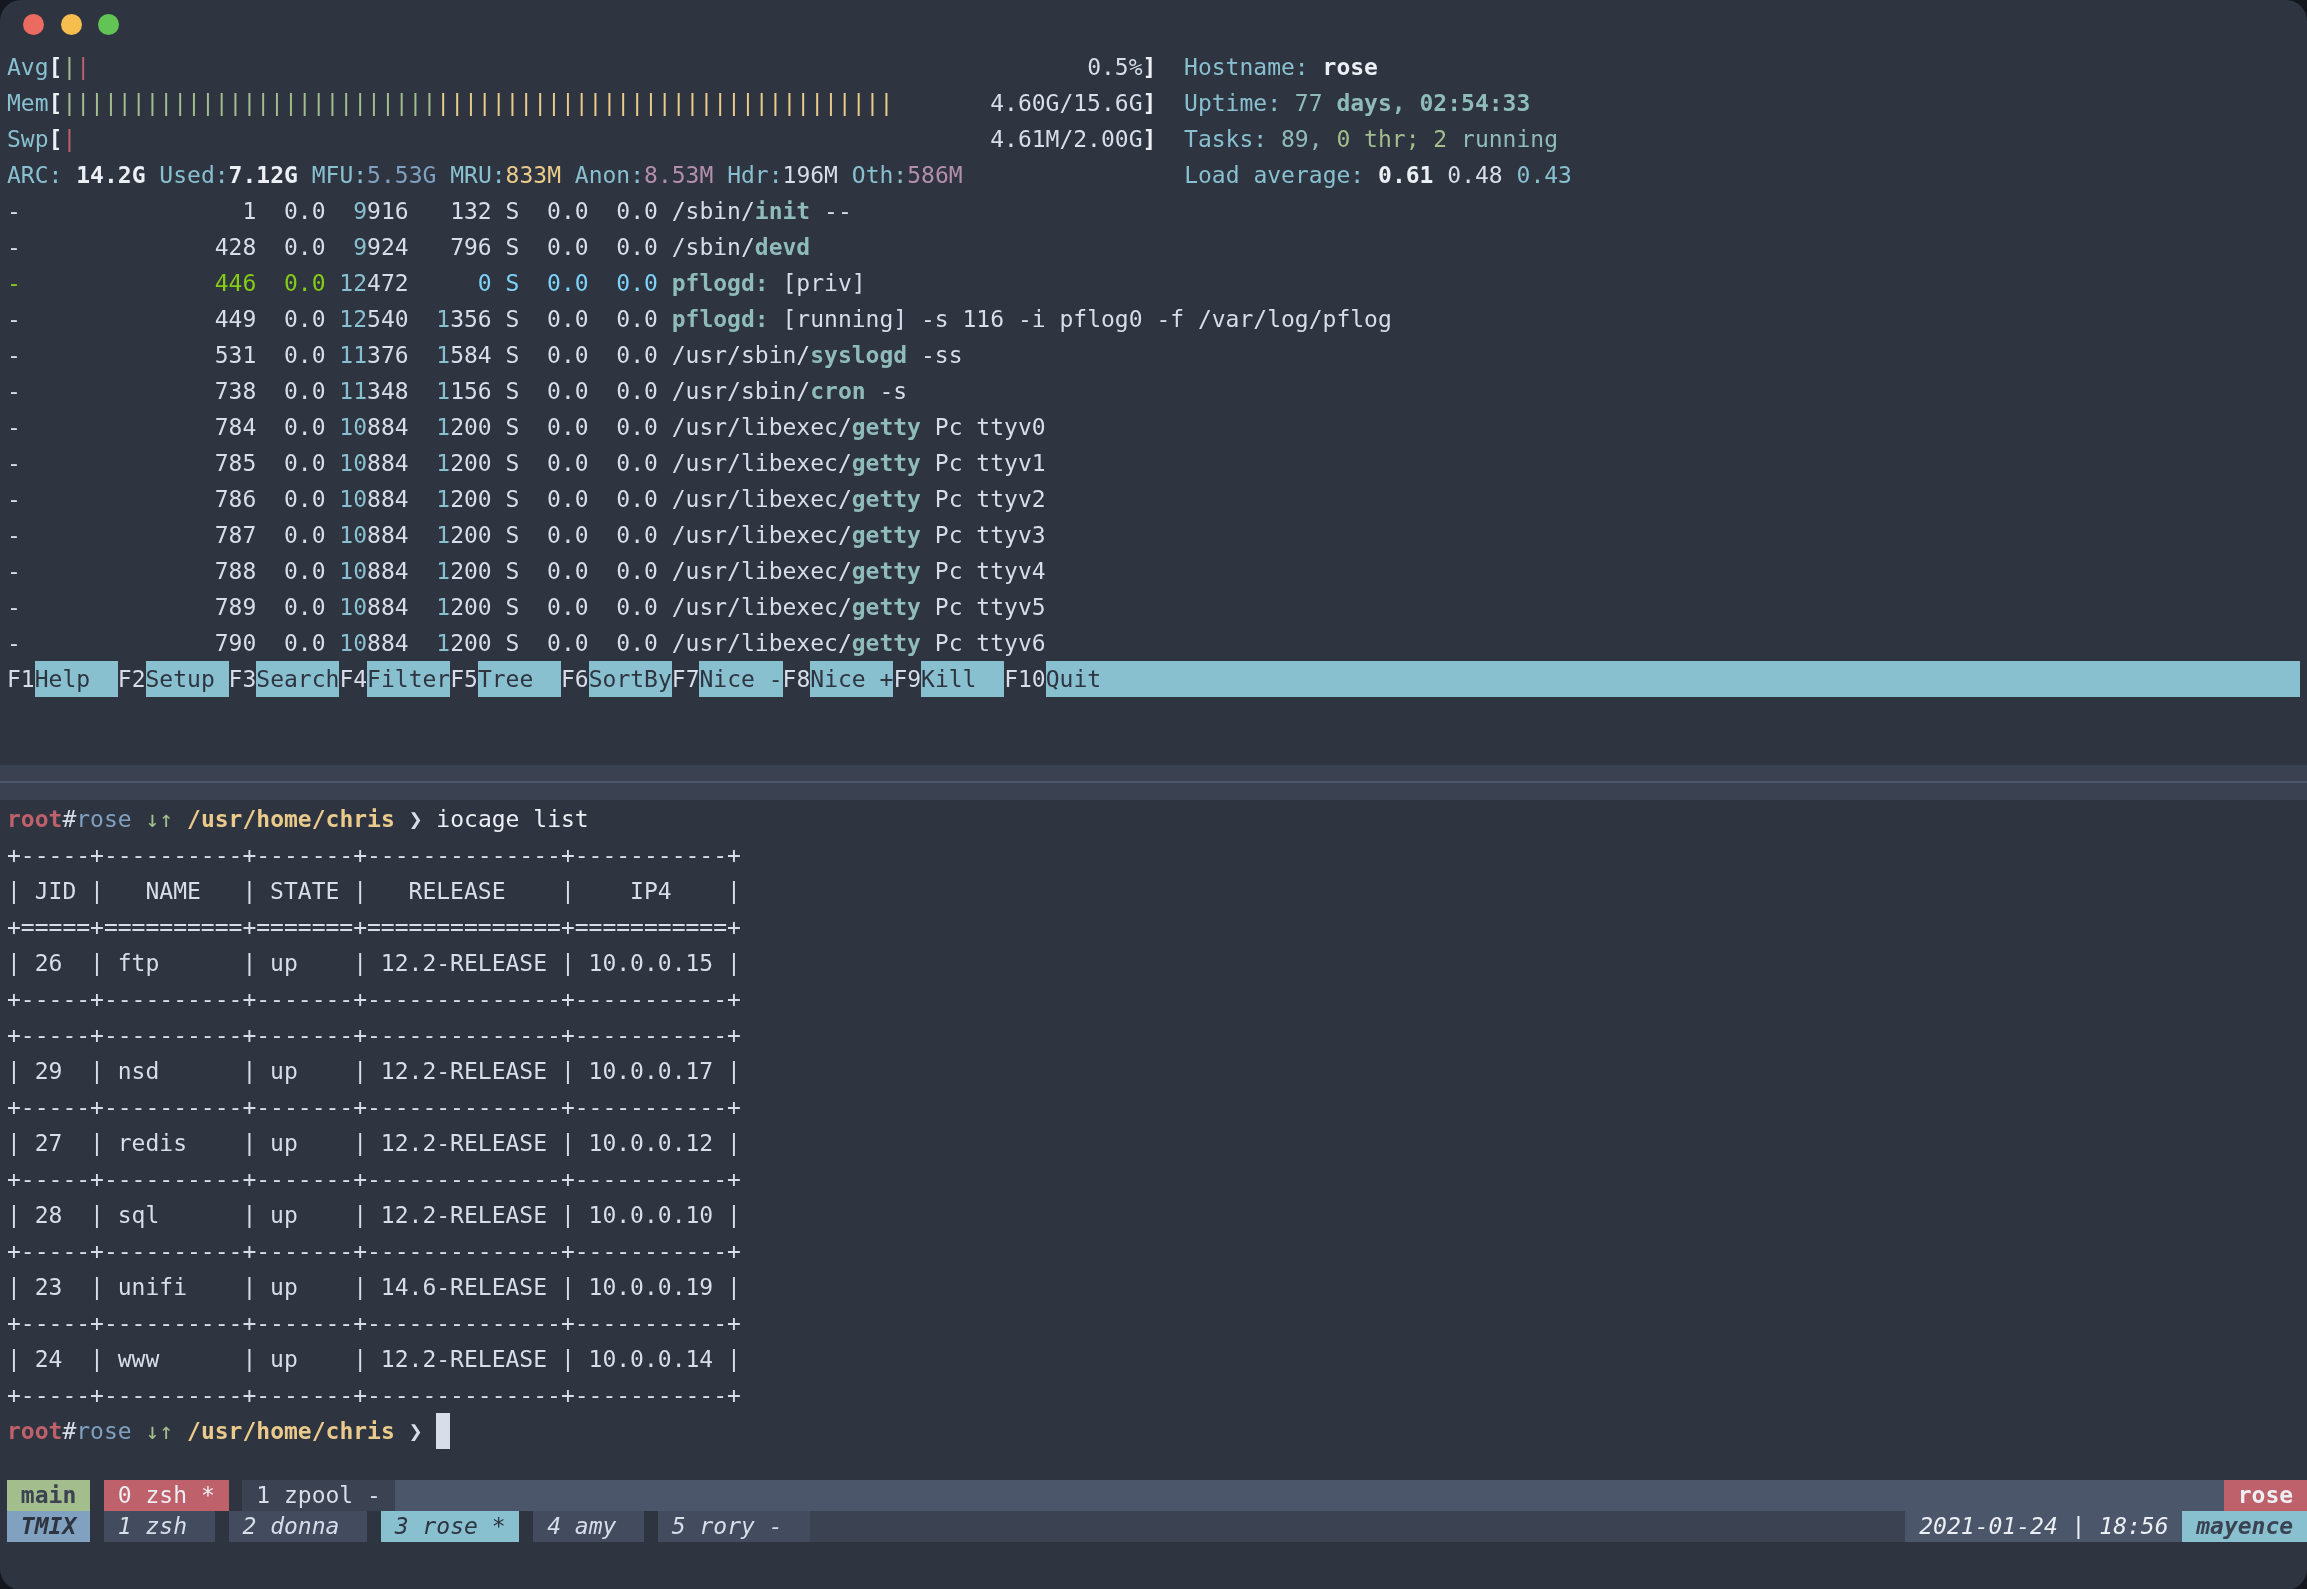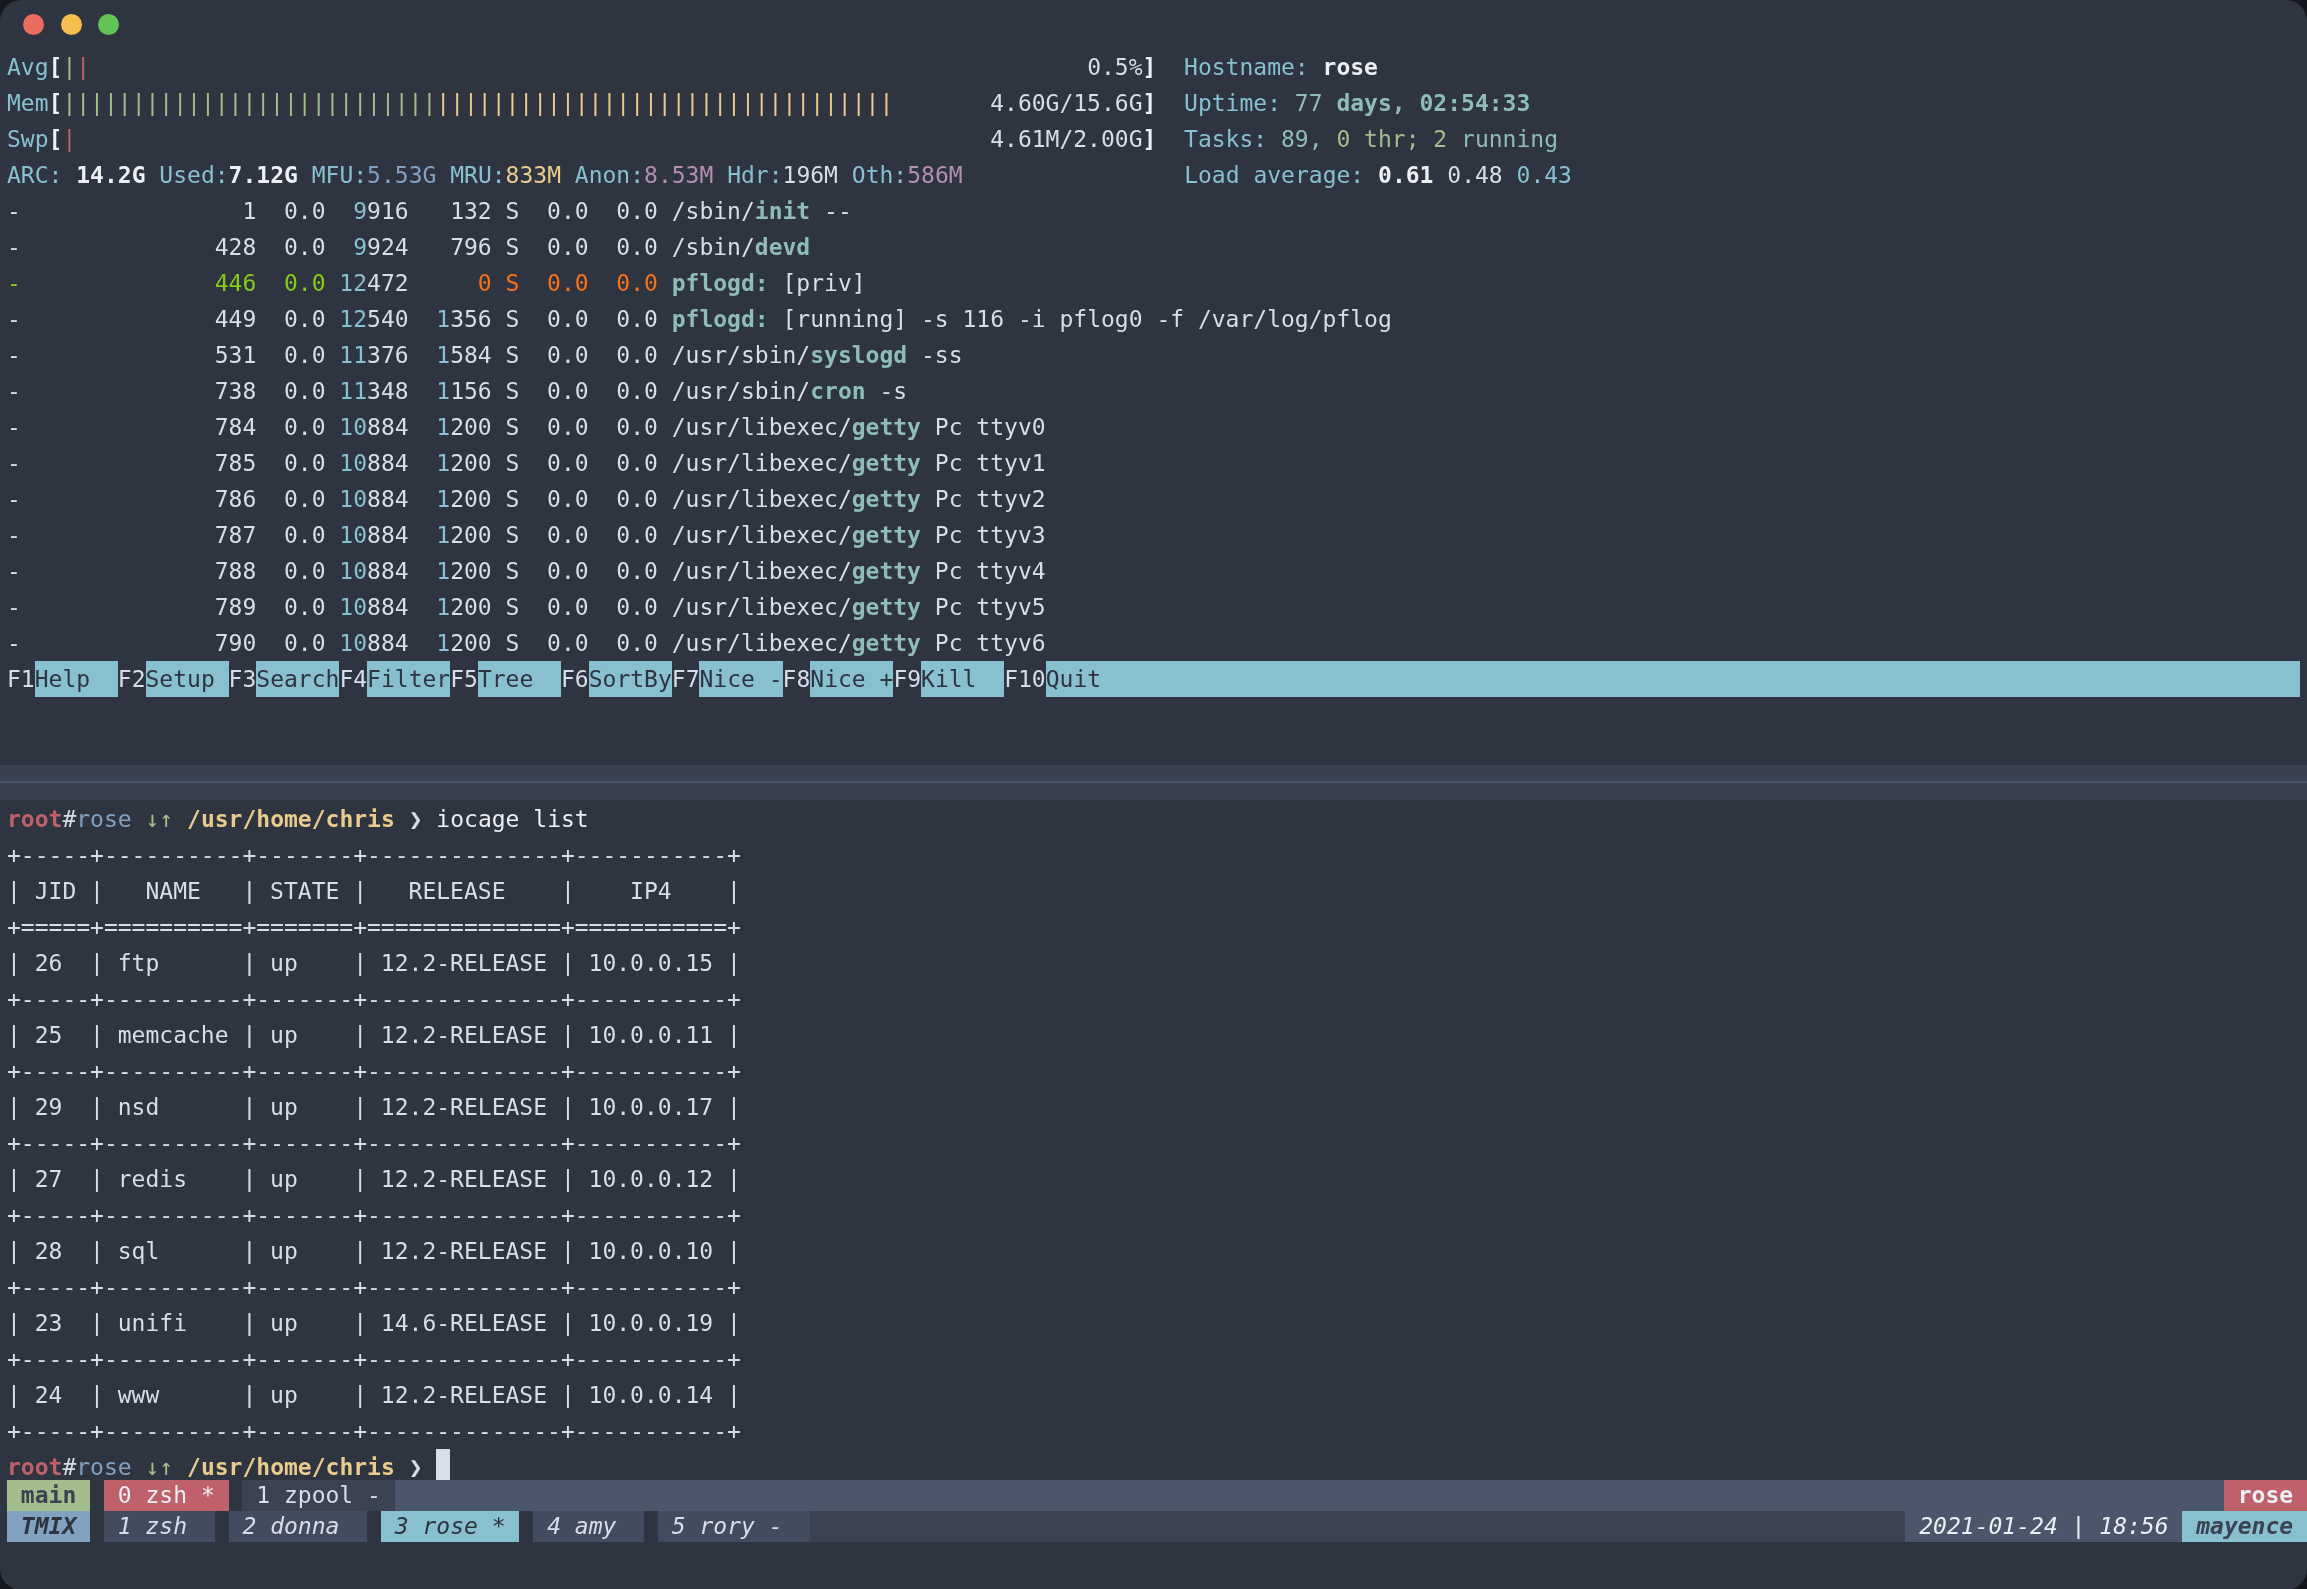--- a/index.html
+++ b/index.html
@@ -46,21 +46,21 @@
       <span class="tl" style="background: rgb(245, 190, 79);"></span>
       <span class="tl" style="background: rgb(97, 196, 84);"></span>
     </div>
   <div id="pane-top" class="pane">
       <div class="line"><span style="color: rgb(136, 192, 208);">Avg</span><span style="color: rgb(236, 239, 244); font-weight: bold;">[</span><span style="color: rgb(163, 190, 140);">|</span><span style="color: rgb(191, 97, 106);">|</span><span>                                                                        </span><span style="color: rgb(216, 222, 233);">0.5%</span><span style="color: rgb(236, 239, 244); font-weight: bold;">]</span><span>  </span><span style="color: rgb(136, 192, 208);">Hostname: </span><span style="color: rgb(236, 239, 244); font-weight: bold;">rose</span></div>
       <div class="line"><span style="color: rgb(136, 192, 208);">Mem</span><span style="color: rgb(236, 239, 244); font-weight: bold;">[</span><span style="color: rgb(163, 190, 140);">|||||||||||||||||||||||||||</span><span style="color: rgb(235, 203, 139);">|||||||||||||||||||||||||||||||||</span><span>       </span><span style="color: rgb(216, 222, 233);">4.60G/15.6G</span><span style="color: rgb(236, 239, 244); font-weight: bold;">]</span><span>  </span><span style="color: rgb(136, 192, 208);">Uptime: </span><span style="color: rgb(143, 188, 187);">77 </span><span style="color: rgb(143, 188, 187); font-weight: bold;">days, </span><span style="color: rgb(143, 188, 187); font-weight: bold;">02:54:33</span></div>
       <div class="line"><span style="color: rgb(136, 192, 208);">Swp</span><span style="color: rgb(236, 239, 244); font-weight: bold;">[</span><span style="color: rgb(191, 97, 106);">|</span><span>                                                                  </span><span style="color: rgb(216, 222, 233);">4.61M/2.00G</span><span style="color: rgb(236, 239, 244); font-weight: bold;">]</span><span>  </span><span style="color: rgb(136, 192, 208);">Tasks: </span><span style="color: rgb(143, 188, 187);">89, </span><span style="color: rgb(163, 190, 140);">0</span><span style="color: rgb(163, 190, 140);"> thr; </span><span style="color: rgb(163, 190, 140);">2</span><span style="color: rgb(143, 188, 187);"> running</span></div>
       <div class="line"><span style="color: rgb(136, 192, 208);">ARC:</span><span> </span><span style="color: rgb(236, 239, 244); font-weight: bold;">14.2G</span><span style="color: rgb(136, 192, 208);"> Used:</span><span style="color: rgb(236, 239, 244); font-weight: bold;">7.12G</span><span style="color: rgb(136, 192, 208);"> MFU:</span><span style="color: rgb(129, 161, 193);">5.53G</span><span style="color: rgb(136, 192, 208);"> MRU:</span><span style="color: rgb(235, 203, 139);">833M</span><span style="color: rgb(136, 192, 208);"> Anon:</span><span style="color: rgb(180, 142, 173);">8.53M</span><span style="color: rgb(136, 192, 208);"> Hdr:</span><span style="color: rgb(216, 222, 233);">196M</span><span style="color: rgb(136, 192, 208);"> Oth:</span><span style="color: rgb(180, 142, 173);">586M</span><span>                </span><span style="color: rgb(136, 192, 208);">Load average: </span><span style="color: rgb(236, 239, 244); font-weight: bold;">0.61 </span><span style="color: rgb(216, 222, 233);">0.48 </span><span style="color: rgb(136, 192, 208);">0.43</span></div>
       <div class="line"><span style="color: rgb(216, 222, 233);">-                1  0.0  </span><span style="color: rgb(136, 192, 208);">9</span><span style="color: rgb(216, 222, 233);">916</span><span style="color: rgb(216, 222, 233);">   132 S  0.0  0.0 </span><span style="color: rgb(216, 222, 233);">/sbin/</span><span style="color: rgb(143, 188, 187); font-weight: bold;">init</span><span style="color: rgb(216, 222, 233);"> --</span></div>
       <div class="line"><span style="color: rgb(216, 222, 233);">-              428  0.0  </span><span style="color: rgb(136, 192, 208);">9</span><span style="color: rgb(216, 222, 233);">924</span><span style="color: rgb(216, 222, 233);">   796 S  0.0  0.0 </span><span style="color: rgb(216, 222, 233);">/sbin/</span><span style="color: rgb(143, 188, 187); font-weight: bold;">devd</span></div>
-      <div class="line"><span style="color: #84cc16;">-              446  0.0 </span><span style="color: rgb(136, 192, 208);">12</span><span style="color: rgb(216, 222, 233);">472</span><span style="color: #f97316;">     0 S  0.0  0.0 </span><span style="color: rgb(143, 188, 187); font-weight: bold;">pflogd:</span><span style="color: rgb(216, 222, 233);"> [priv]</span></div>
+      <div class="line"><span style="color: #84cc16;">-              446  0.0 </span><span style="color: rgb(136, 192, 208);">12</span><span style="color: rgb(216, 222, 233);">472</span><span style="color: #7dd3fc;">     0 S  0.0  0.0 </span><span style="color: rgb(143, 188, 187); font-weight: bold;">pflogd:</span><span style="color: rgb(216, 222, 233);"> [priv]</span></div>
       <div class="line"><span style="color: rgb(216, 222, 233);">-              449  0.0 </span><span style="color: rgb(136, 192, 208);">12</span><span style="color: rgb(216, 222, 233);">540</span><span style="color: rgb(216, 222, 233);">  </span><span style="color: rgb(136, 192, 208);">1</span><span style="color: rgb(216, 222, 233);">356</span><span style="color: rgb(216, 222, 233);"> S  0.0  0.0 </span><span style="color: rgb(143, 188, 187); font-weight: bold;">pflogd:</span><span style="color: rgb(216, 222, 233);"> [running] -s 116 -i pflog0 -f /var/log/pflog</span></div>
       <div class="line"><span style="color: rgb(216, 222, 233);">-              531  0.0 </span><span style="color: rgb(136, 192, 208);">11</span><span style="color: rgb(216, 222, 233);">376</span><span style="color: rgb(216, 222, 233);">  </span><span style="color: rgb(136, 192, 208);">1</span><span style="color: rgb(216, 222, 233);">584</span><span style="color: rgb(216, 222, 233);"> S  0.0  0.0 </span><span style="color: rgb(216, 222, 233);">/usr/sbin/</span><span style="color: rgb(143, 188, 187); font-weight: bold;">syslogd</span><span style="color: rgb(216, 222, 233);"> -ss</span></div>
       <div class="line"><span style="color: rgb(216, 222, 233);">-              738  0.0 </span><span style="color: rgb(136, 192, 208);">11</span><span style="color: rgb(216, 222, 233);">348</span><span style="color: rgb(216, 222, 233);">  </span><span style="color: rgb(136, 192, 208);">1</span><span style="color: rgb(216, 222, 233);">156</span><span style="color: rgb(216, 222, 233);"> S  0.0  0.0 </span><span style="color: rgb(216, 222, 233);">/usr/sbin/</span><span style="color: rgb(143, 188, 187); font-weight: bold;">cron</span><span style="color: rgb(216, 222, 233);"> -s</span></div>
       <div class="line"><span style="color: rgb(216, 222, 233);">-              784  0.0 </span><span style="color: rgb(136, 192, 208);">10</span><span style="color: rgb(216, 222, 233);">884</span><span style="color: rgb(216, 222, 233);">  </span><span style="color: rgb(136, 192, 208);">1</span><span style="color: rgb(216, 222, 233);">200</span><span style="color: rgb(216, 222, 233);"> S  0.0  0.0 </span><span style="color: rgb(216, 222, 233);">/usr/libexec/</span><span style="color: rgb(143, 188, 187); font-weight: bold;">getty</span><span style="color: rgb(216, 222, 233);"> Pc ttyv0</span></div>
       <div class="line"><span style="color: rgb(216, 222, 233);">-              785  0.0 </span><span style="color: rgb(136, 192, 208);">10</span><span style="color: rgb(216, 222, 233);">884</span><span style="color: rgb(216, 222, 233);">  </span><span style="color: rgb(136, 192, 208);">1</span><span style="color: rgb(216, 222, 233);">200</span><span style="color: rgb(216, 222, 233);"> S  0.0  0.0 </span><span style="color: rgb(216, 222, 233);">/usr/libexec/</span><span style="color: rgb(143, 188, 187); font-weight: bold;">getty</span><span style="color: rgb(216, 222, 233);"> Pc ttyv1</span></div>
       <div class="line"><span style="color: rgb(216, 222, 233);">-              786  0.0 </span><span style="color: rgb(136, 192, 208);">10</span><span style="color: rgb(216, 222, 233);">884</span><span style="color: rgb(216, 222, 233);">  </span><span style="color: rgb(136, 192, 208);">1</span><span style="color: rgb(216, 222, 233);">200</span><span style="color: rgb(216, 222, 233);"> S  0.0  0.0 </span><span style="color: rgb(216, 222, 233);">/usr/libexec/</span><span style="color: rgb(143, 188, 187); font-weight: bold;">getty</span><span style="color: rgb(216, 222, 233);"> Pc ttyv2</span></div>
       <div class="line"><span style="color: rgb(216, 222, 233);">-              787  0.0 </span><span style="color: rgb(136, 192, 208);">10</span><span style="color: rgb(216, 222, 233);">884</span><span style="color: rgb(216, 222, 233);">  </span><span style="color: rgb(136, 192, 208);">1</span><span style="color: rgb(216, 222, 233);">200</span><span style="color: rgb(216, 222, 233);"> S  0.0  0.0 </span><span style="color: rgb(216, 222, 233);">/usr/libexec/</span><span style="color: rgb(143, 188, 187); font-weight: bold;">getty</span><span style="color: rgb(216, 222, 233);"> Pc ttyv3</span></div>
       <div class="line"><span style="color: rgb(216, 222, 233);">-              788  0.0 </span><span style="color: rgb(136, 192, 208);">10</span><span style="color: rgb(216, 222, 233);">884</span><span style="color: rgb(216, 222, 233);">  </span><span style="color: rgb(136, 192, 208);">1</span><span style="color: rgb(216, 222, 233);">200</span><span style="color: rgb(216, 222, 233);"> S  0.0  0.0 </span><span style="color: rgb(216, 222, 233);">/usr/libexec/</span><span style="color: rgb(143, 188, 187); font-weight: bold;">getty</span><span style="color: rgb(216, 222, 233);"> Pc ttyv4</span></div>
       <div class="line"><span style="color: rgb(216, 222, 233);">-              789  0.0 </span><span style="color: rgb(136, 192, 208);">10</span><span style="color: rgb(216, 222, 233);">884</span><span style="color: rgb(216, 222, 233);">  </span><span style="color: rgb(136, 192, 208);">1</span><span style="color: rgb(216, 222, 233);">200</span><span style="color: rgb(216, 222, 233);"> S  0.0  0.0 </span><span style="color: rgb(216, 222, 233);">/usr/libexec/</span><span style="color: rgb(143, 188, 187); font-weight: bold;">getty</span><span style="color: rgb(216, 222, 233);"> Pc ttyv5</span></div>
       <div class="line"><span style="color: rgb(216, 222, 233);">-              790  0.0 </span><span style="color: rgb(136, 192, 208);">10</span><span style="color: rgb(216, 222, 233);">884</span><span style="color: rgb(216, 222, 233);">  </span><span style="color: rgb(136, 192, 208);">1</span><span style="color: rgb(216, 222, 233);">200</span><span style="color: rgb(216, 222, 233);"> S  0.0  0.0 </span><span style="color: rgb(216, 222, 233);">/usr/libexec/</span><span style="color: rgb(143, 188, 187); font-weight: bold;">getty</span><span style="color: rgb(216, 222, 233);"> Pc ttyv6</span></div>
@@ -69,21 +69,20 @@
   <div id="divider">
       <div class="rule"></div>
     </div>
   <div id="pane-bottom" class="pane">
       <div class="line"><span style="color: rgb(191, 97, 106); font-weight: bold;">root</span><span style="color: rgb(216, 222, 233);">#</span><span style="color: rgb(129, 161, 193);">rose</span><span> </span><span style="color: rgb(163, 190, 140);">↓↑</span><span> </span><span style="color: rgb(235, 203, 139); font-weight: bold;">/usr/home/chris</span><span> </span><span style="color: rgb(216, 222, 233);">❯</span><span> </span><span style="color: rgb(236, 239, 244);">iocage list</span></div>
       <div class="line"><span style="color: rgb(216, 222, 233);">+-----+----------+-------+--------------+-----------+</span></div>
       <div class="line"><span style="color: rgb(216, 222, 233);">| JID |   NAME   | STATE |   RELEASE    |    IP4    |</span></div>
       <div class="line"><span style="color: rgb(216, 222, 233);">+=====+==========+=======+==============+===========+</span></div>
       <div class="line"><span style="color: rgb(216, 222, 233);">| 26  | ftp      | up    | 12.2-RELEASE | 10.0.0.15 |</span></div>
       <div class="line"><span style="color: rgb(216, 222, 233);">+-----+----------+-------+--------------+-----------+</span></div>
-      <div class="line"><span style="color: rgb(216, 222, 233);">| 25  | memcache | up    | 12.2-RELEASE | 10.0.0.11 |</span></div>
       <div class="line"><span style="color: rgb(216, 222, 233);">+-----+----------+-------+--------------+-----------+</span></div>
       <div class="line"><span style="color: rgb(216, 222, 233);">| 29  | nsd      | up    | 12.2-RELEASE | 10.0.0.17 |</span></div>
       <div class="line"><span style="color: rgb(216, 222, 233);">+-----+----------+-------+--------------+-----------+</span></div>
       <div class="line"><span style="color: rgb(216, 222, 233);">| 27  | redis    | up    | 12.2-RELEASE | 10.0.0.12 |</span></div>
       <div class="line"><span style="color: rgb(216, 222, 233);">+-----+----------+-------+--------------+-----------+</span></div>
       <div class="line"><span style="color: rgb(216, 222, 233);">| 28  | sql      | up    | 12.2-RELEASE | 10.0.0.10 |</span></div>
       <div class="line"><span style="color: rgb(216, 222, 233);">+-----+----------+-------+--------------+-----------+</span></div>
       <div class="line"><span style="color: rgb(216, 222, 233);">| 23  | unifi    | up    | 14.6-RELEASE | 10.0.0.19 |</span></div>
       <div class="line"><span style="color: rgb(216, 222, 233);">+-----+----------+-------+--------------+-----------+</span></div>
       <div class="line"><span style="color: rgb(216, 222, 233);">| 24  | www      | up    | 12.2-RELEASE | 10.0.0.14 |</span></div>

